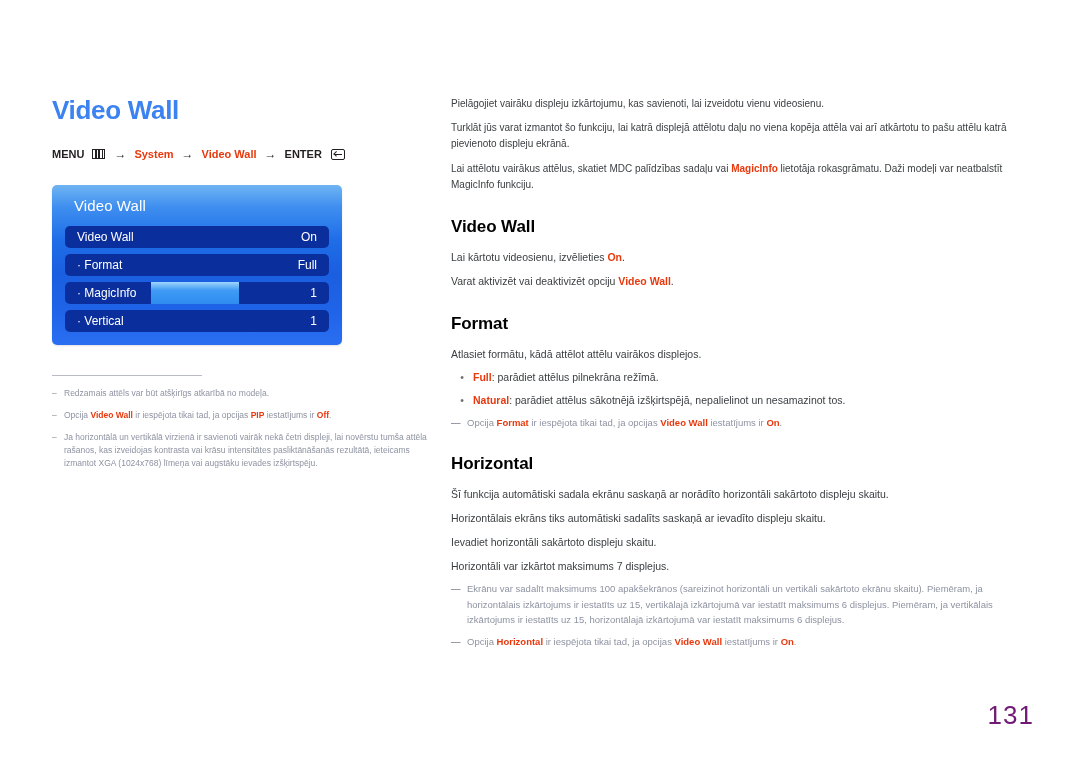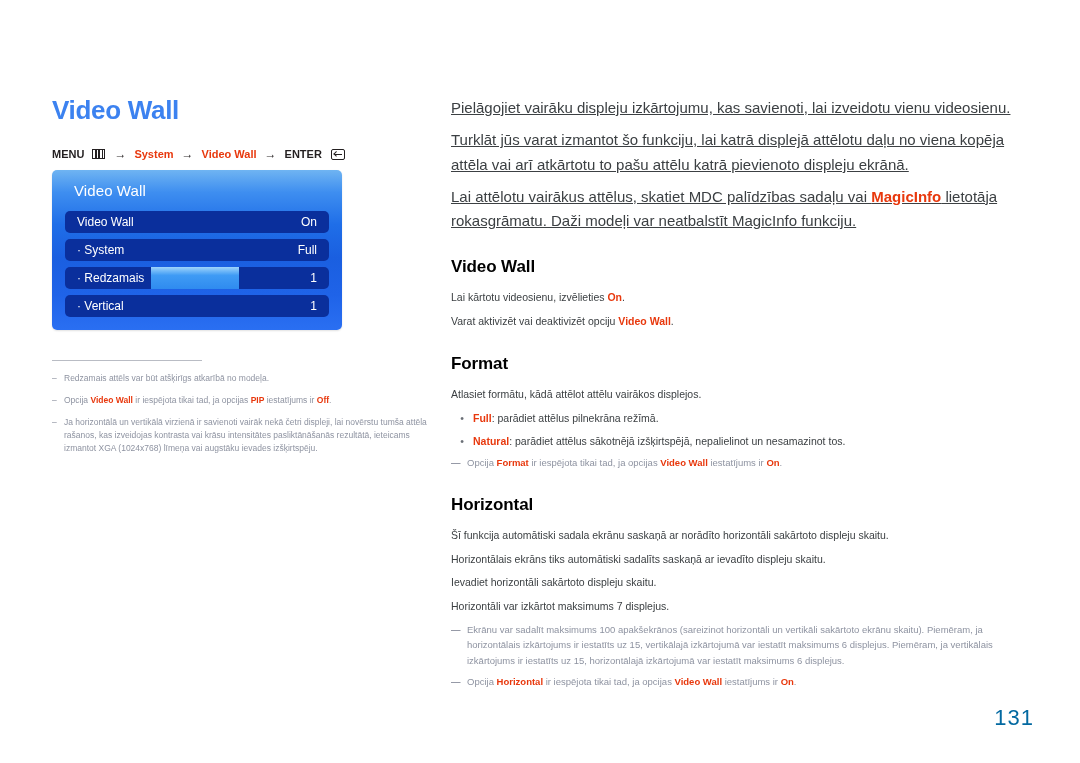--- a/index.html
+++ b/index.html
@@ -40,21 +40,21 @@
 
   
   .menu-path {
     font-size: 11px;
     font-weight: bold;
     color: #231f20;
     display: flex;
     align-items: center;
     gap: 7px;
     white-space: nowrap;
-    margin-bottom: 9px;
+    margin-bottom: 24px;
   }
   .menu-path .red { color: #e8380d; }
   .menu-path .arrow { color: #231f20; font-weight: normal; font-size: 12px; padding: 0 1px;}
 
   .icon-menu {
     display: inline-block;
     width: 13px;
     height: 10px;
     border: 1.4px solid #231f20;
     position: relative;
@@ -180,25 +180,24 @@
 
   
   .right-col {
     position: absolute;
     left: 451px;
     top: 96px;
     width: 583px;
   }
 
   .intro p {
-    font-size: 15px;
+    font-size: 10px;
     line-height: 1.62;
     color: #3c4043;
     margin: 0 0 8px 0;
-    text-decoration: underline;
   }
   .intro p .red { color: #e8380d; font-weight: bold; }
 
   h2.sect {
     font-size: 17px;
     font-weight: bold;
     color: #000000;
     margin: 24px 0 12px 0;
     letter-spacing: -0.1px;
   }
@@ -244,22 +243,22 @@
     color: #8e93a1;
   }
   .note .note-txt { flex: 1; }
   .note .red { color: #e8380d; font-weight: bold; }
 
   
   .page-number {
     position: absolute;
     right: 46px;
     bottom: 32px;
-    font-size: 22px;
-    color: #0369a1;
+    font-size: 26px;
+    color: #701a75;
     letter-spacing: 1px;
     text-align: right;
   }
 </style>
 </head>
 <body>
 
 <div class="page">
 
   <div class="left-col">
@@ -279,26 +278,26 @@
     </div>
 
     <div class="osd-panel">
       <div class="osd-header">Video Wall</div>
       <div class="osd-rows" id="osd-rows">
           <div class="osd-row">
             <span class="lbl">Video Wall</span>
             <span class="val">On</span>
           </div>
           <div class="osd-row">
-            <span class="lbl">· System</span>
+            <span class="lbl">· Format</span>
             <span class="val">Full</span>
           </div>
           <div class="osd-row">
             <div class="slider-fill"></div>
-            <span class="lbl">· Redzamais</span>
+            <span class="lbl">· MagicInfo</span>
             <span class="val">1</span>
           </div>
           <div class="osd-row">
             <span class="lbl">· Vertical</span>
             <span class="val">1</span>
           </div>
         </div>
     </div>
 
     <div class="footnotes">

